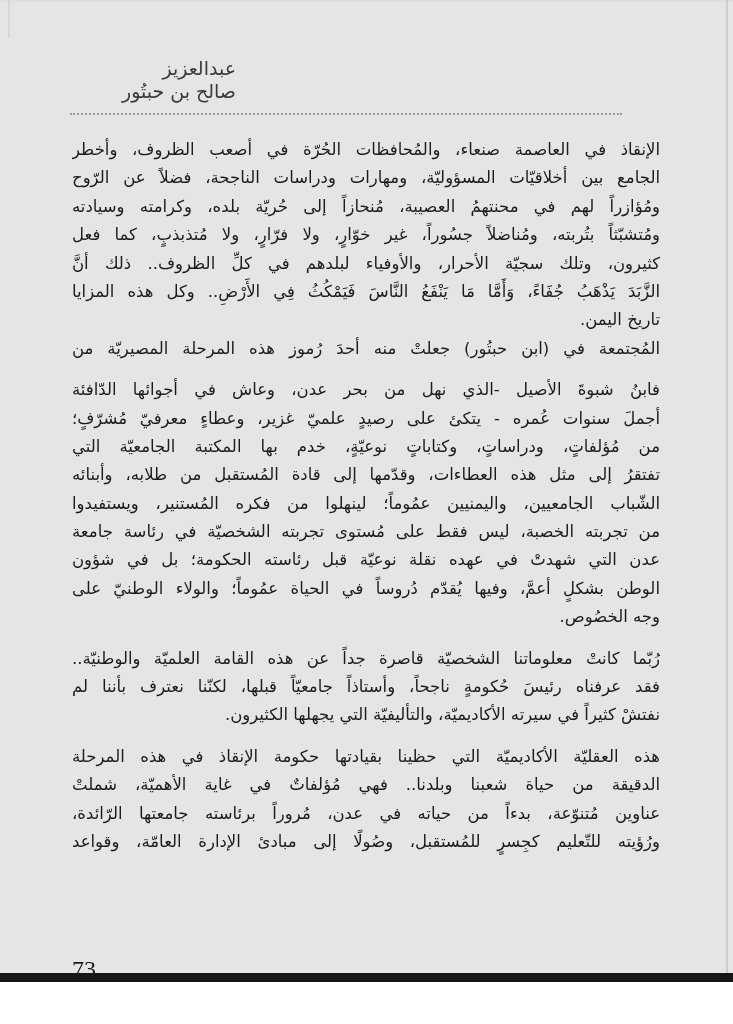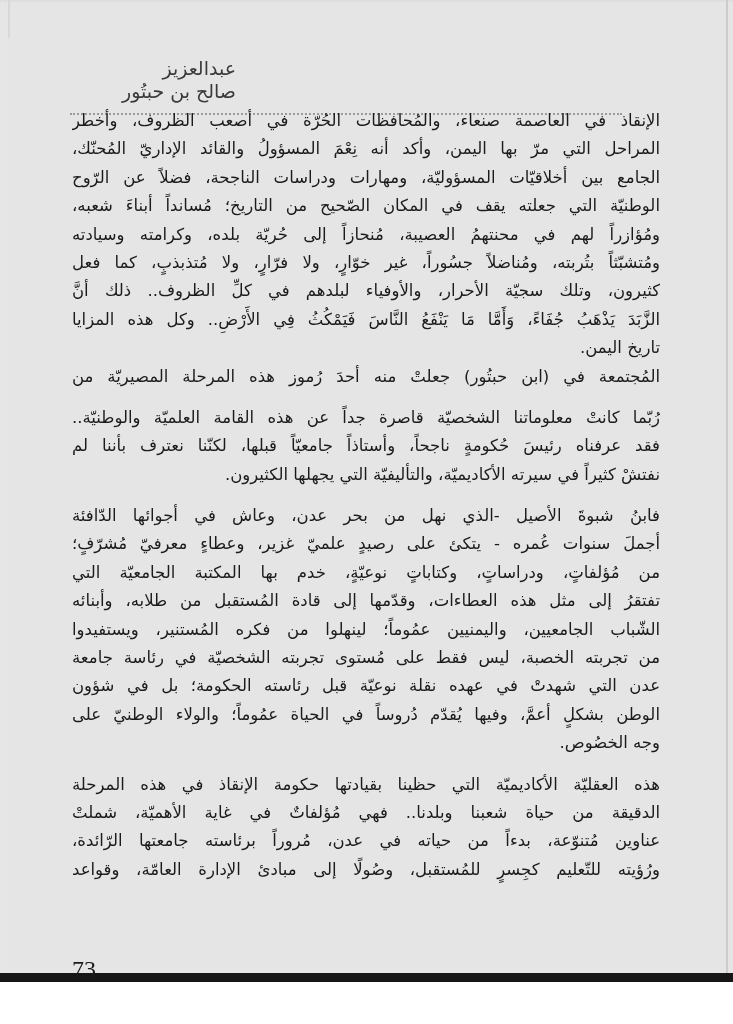--- a/index.html
+++ b/index.html
@@ -37,21 +37,21 @@
     top: 113px;
     left: 70px;
     width: 552px;
     height: 0;
     border-top: 2px dotted #9a9a9a;
   }
 
   
   #bodytext {
     position: absolute;
-    top: 107px;
+    top: 136px;
     right: 73px;
     width: 588px;
     direction: rtl;
     color: #1b1b1b;
     font-size: 16.5px;
   }
   .para { margin: 13px 0 0 0; }
   .para:first-child { margin-top: 0; }
   .tl {
     height: 28.4px;
@@ -87,47 +87,45 @@
     <div>عبدالعزيز</div>
     <div>صالح بن حبتُور</div>
   </div>
 
   <div id="rule"></div>
 
   <div id="bodytext">
 
     <div class="para">
       <div class="tl">الإنقاذ في العاصمة صنعاء، والمُحافظات الحُرّة في أصعب الظروف، وأخطر</div>
-      <div class="tl">المراحل التي مرّ بها اليمن، وأكد أنه نِعْمَ المسؤولُ والقائد الإداريّ المُحنّك،</div>
       <div class="tl">الجامع بين أخلاقيّات المسؤوليّة، ومهارات ودراسات الناجحة، فضلاً عن الرّوح</div>
-      <div class="tl">الوطنيّة التي جعلته يقف في المكان الصّحيح من التاريخ؛ مُسانداً أبناءَ شعبه،</div>
       <div class="tl">ومُؤازراً لهم في محنتهمُ العصيبة، مُنحازاً إلى حُريّة بلده، وكرامته وسيادته</div>
       <div class="tl">ومُتشبّثاً بتُربته، ومُناضلاً جسُوراً، غير خوّارٍ، ولا فرّارٍ، ولا مُتذبذبٍ، كما فعل</div>
       <div class="tl">كثيرون، وتلك سجيّة الأحرار، والأوفياء لبلدهم في كلِّ الظروف.. ذلك أنَّ</div>
       <div class="tl">الزَّبَدَ يَذْهَبُ جُفَاءً، وَأَمَّا مَا يَنْفَعُ النَّاسَ فَيَمْكُثُ فِي الأَرْضِ.. وكل هذه المزايا</div>
       <div class="tl end">تاريخ اليمن.</div>
       <div class="tl">المُجتمعة في (ابن حبتُور) جعلتْ منه أحدَ رُموز هذه المرحلة المصيريّة من</div>
-    </div>
-
-    <div class="para">
-      <div class="tl">رُبّما كانتْ معلوماتنا الشخصيّة قاصرة جداً عن هذه القامة العلميّة والوطنيّة..</div>
-      <div class="tl">فقد عرفناه رئيسَ حُكومةٍ ناجحاً، وأستاذاً جامعيّاً قبلها، لكنّنا نعترف بأننا لم</div>
-      <div class="tl end">نفتشْ كثيراً في سيرته الأكاديميّة، والتأليفيّة التي يجهلها الكثيرون.</div>
     </div>
 
     <div class="para">
       <div class="tl">فابنُ شبوةَ الأصيل -الذي نهل من بحر عدن، وعاش في أجوائها الدّافئة</div>
       <div class="tl">أجملَ سنوات عُمره - يتكئ على رصيدٍ علميّ غزير، وعطاءٍ معرفيّ مُشرّفٍ؛</div>
       <div class="tl">من مُؤلفاتٍ، ودراساتٍ، وكتاباتٍ نوعيّةٍ، خدم بها المكتبة الجامعيّة التي</div>
       <div class="tl">تفتقرُ إلى مثل هذه العطاءات، وقدّمها إلى قادة المُستقبل من طلابه، وأبنائه</div>
       <div class="tl">الشّباب الجامعيين، واليمنيين عمُوماً؛ لينهلوا من فكره المُستنير، ويستفيدوا</div>
       <div class="tl">من تجربته الخصبة، ليس فقط على مُستوى تجربته الشخصيّة في رئاسة جامعة</div>
       <div class="tl">عدن التي شهدتْ في عهده نقلة نوعيّة قبل رئاسته الحكومة؛ بل في شؤون</div>
       <div class="tl">الوطن بشكلٍ أعمَّ، وفيها يُقدّم دُروساً في الحياة عمُوماً؛ والولاء الوطنيّ على</div>
       <div class="tl end">وجه الخصُوص.</div>
+    </div>
+
+    <div class="para">
+      <div class="tl">رُبّما كانتْ معلوماتنا الشخصيّة قاصرة جداً عن هذه القامة العلميّة والوطنيّة..</div>
+      <div class="tl">فقد عرفناه رئيسَ حُكومةٍ ناجحاً، وأستاذاً جامعيّاً قبلها، لكنّنا نعترف بأننا لم</div>
+      <div class="tl end">نفتشْ كثيراً في سيرته الأكاديميّة، والتأليفيّة التي يجهلها الكثيرون.</div>
     </div>
 
     <div class="para">
       <div class="tl">هذه العقليّة الأكاديميّة التي حظينا بقيادتها حكومة الإنقاذ في هذه المرحلة</div>
       <div class="tl">الدقيقة من حياة شعبنا وبلدنا.. فهي مُؤلفاتٌ في غاية الأهميّة، شملتْ</div>
       <div class="tl">عناوين مُتنوّعة، بدءاً من حياته في عدن، مُروراً برئاسته جامعتها الرّائدة،</div>
       <div class="tl">ورُؤيته للتّعليم كجِسرٍ للمُستقبل، وصُولًا إلى مبادئ الإدارة العامّة، وقواعد</div>
     </div>
 
   </div>

